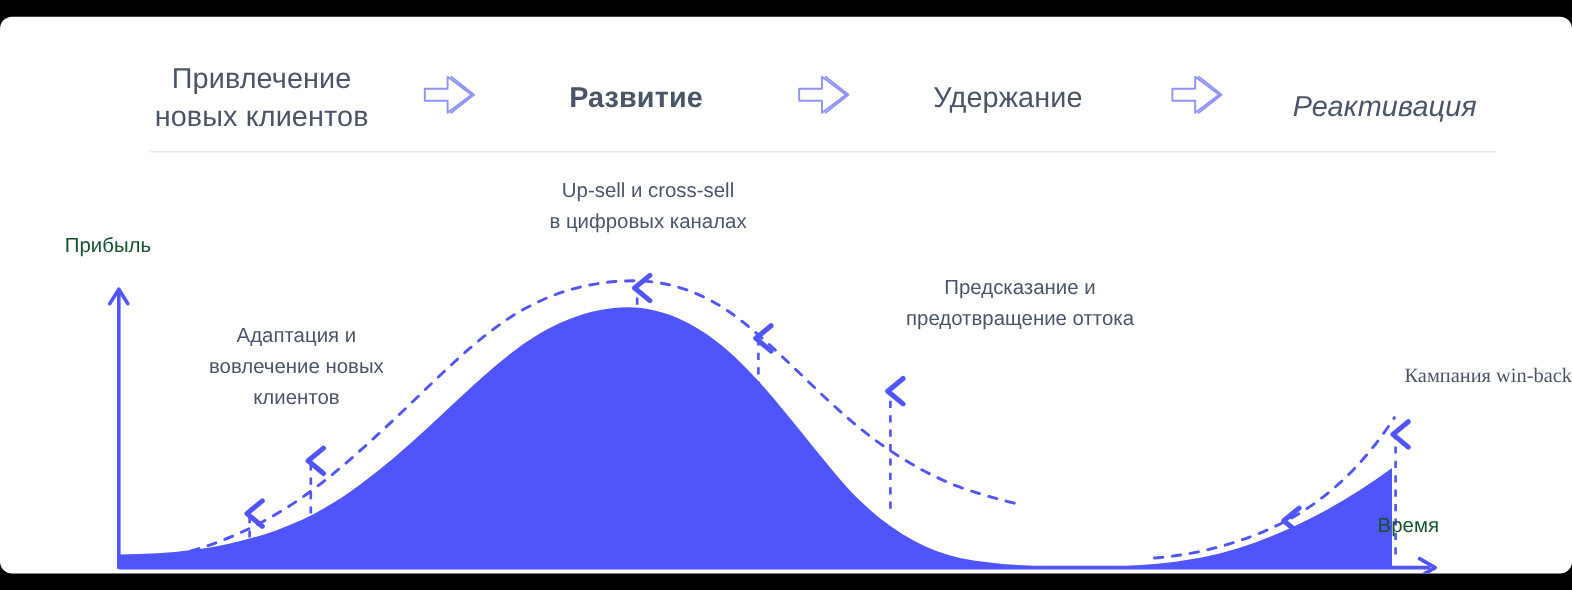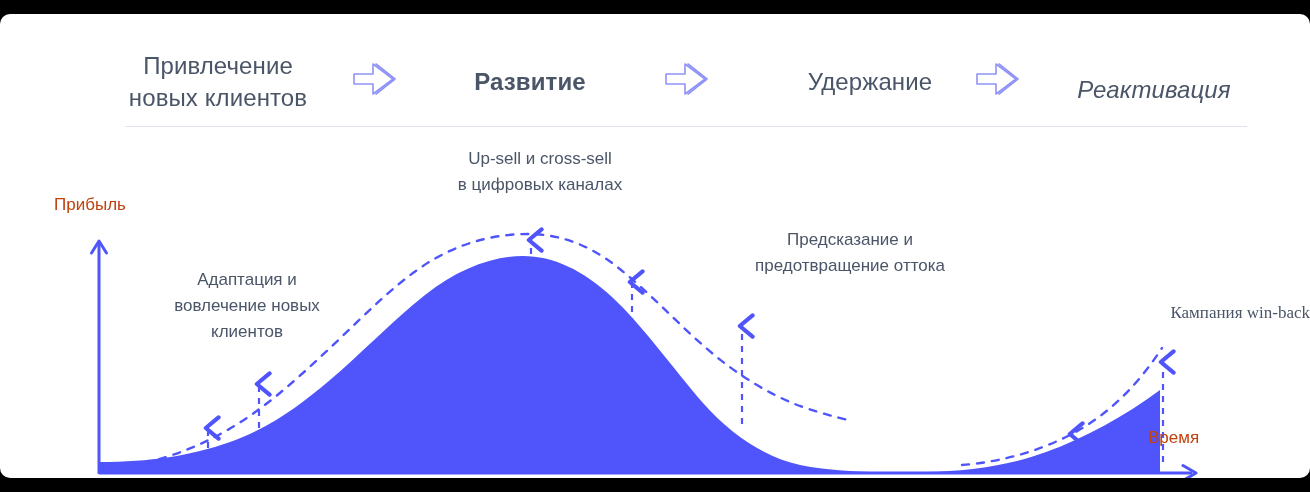--- a/index.html
+++ b/index.html
@@ -84,21 +84,21 @@
     font-size: 17px;
     line-height: 26px;
     font-weight: 400;
     white-space: pre-line;
   }
   .annot.center { text-align: center; }
   .annot.right  { text-align: right; }
 
   .axis-title {
     position: absolute;
-    color: #c2410c;
+    color: #14532d;
     font-size: 17px;
     line-height: 22px;
     font-weight: 400;
   }
 </style>
 </head>
 <body>
 
 <div id="root">
   <div class="card">
@@ -113,21 +113,21 @@
         <path d="M25 5 L44 20 L25 35" fill="none" stroke="#8f93f5" stroke-width="1.6" stroke-linejoin="round" stroke-linecap="round"></path>
       </svg>
 
       <div class="stage-label" style="left:432px;top:52px;width:196px;font-weight:bold;">Развитие</div>
 
       <svg class="stage-arrow" style="left:663px;top:45px;" viewBox="0 0 46 40">
         <path d="M3 15 H22 V5 L42 20 L22 35 V25 H3 Z" fill="none" stroke="#8f93f5" stroke-width="1.6" stroke-linejoin="round"></path>
         <path d="M25 5 L44 20 L25 35" fill="none" stroke="#8f93f5" stroke-width="1.6" stroke-linejoin="round" stroke-linecap="round"></path>
       </svg>
 
-      <div class="stage-label" style="left:772px;top:52px;width:196px;">Удержание</div>
+      <div class="stage-label" style="left:742px;top:52px;width:196px;">Удержание</div>
 
       <svg class="stage-arrow" style="left:974px;top:45px;" viewBox="0 0 46 40">
         <path d="M3 15 H22 V5 L42 20 L22 35 V25 H3 Z" fill="none" stroke="#8f93f5" stroke-width="1.6" stroke-linejoin="round"></path>
         <path d="M25 5 L44 20 L25 35" fill="none" stroke="#8f93f5" stroke-width="1.6" stroke-linejoin="round" stroke-linecap="round"></path>
       </svg>
 
       <div class="stage-label" style="left:1056px;top:60px;width:196px;font-style:italic;">Реактивация</div>
     </div>
 
     <div class="divider"></div>

